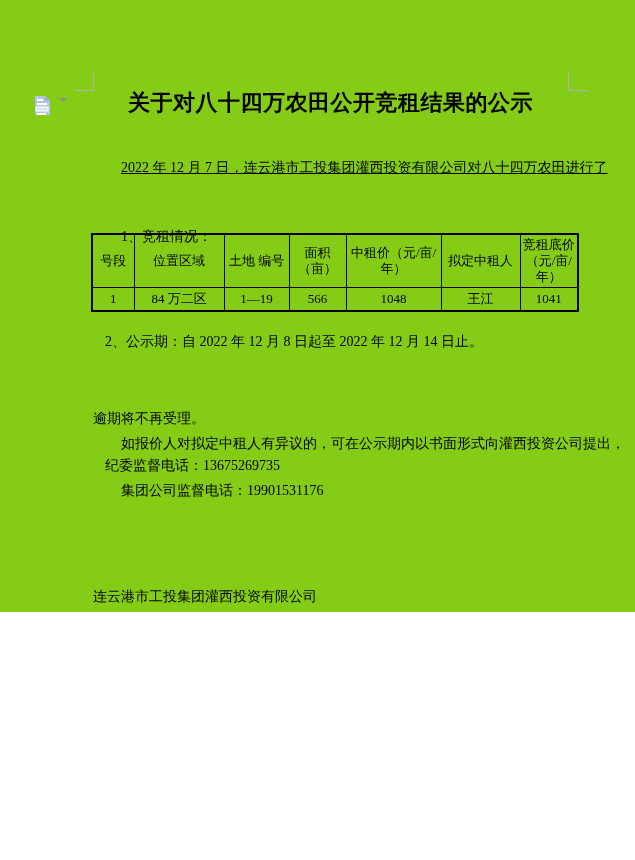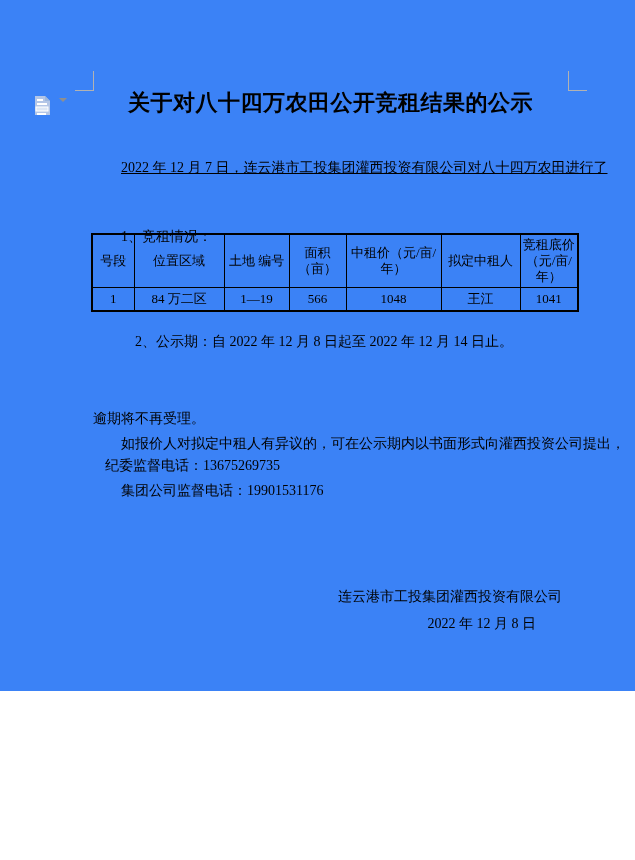--- a/index.html
+++ b/index.html
@@ -3,22 +3,22 @@
 <meta charset="utf-8">
 <style>
   html,body { margin:0; padding:0; }
   body {
     width:635px; height:860px;
     background:#ffffff;
     font-family:"Liberation Serif", serif;
     color:#000;
   }
   .page {
-    position:relative; width:635px; height:691px;
-    background:#3b82f6; overflow:hidden;
+    position:relative; width:635px; height:612px;
+    background:#84cc16; overflow:hidden;
   }
   
   .crop { position:absolute; width:18px; height:19px; }
   .crop.tl { left:75px;  top:71px;  border-right:1px solid #b2b2b2; border-bottom:1px solid #b2b2b2; }
   .crop.tr { left:568px; top:71px;  border-left:1px solid #b2b2b2;  border-bottom:1px solid #b2b2b2; }
   .crop.bl { left:75px;  top:814px; border-right:1px solid #b2b2b2; border-top:1px solid #b2b2b2; }
   .crop.br { left:568px; top:814px; border-left:1px solid #b2b2b2;  border-top:1px solid #b2b2b2; }
 
   
   .paste-btn { position:absolute; left:33px; top:94px; width:38px; height:24px; cursor:pointer; }
@@ -50,26 +50,26 @@
     font-size:13px;
   }
   table.bid th, table.bid td {
     border:1px solid #000; text-align:center; vertical-align:middle;
     font-weight:normal; padding:1px 2px; line-height:16px;
     overflow:hidden;
   }
   table.bid th { height:50px; }
   table.bid td { height:20px; }
 
-  .sec2 { position:absolute; left:107px; top:331px; width:482px; line-height:22px; }
+  .sec2 { position:absolute; left:77px; top:331px; width:482px; line-height:22px; }
   .objection { position:absolute; left:93px; top:406px; width:490px; line-height:25px; }
   .phone1 { position:absolute; left:77px; top:455px; width:482px; line-height:22px; }
   .phone2 { position:absolute; left:93px; top:480px; width:482px; line-height:22px; }
 
-  .signature { position:absolute; left:93px; top:583px; width:475px; text-align:right; line-height:27px; }
+  .signature { position:absolute; left:93px; top:583px; width:475px; line-height:27px; }
   .signature .company { padding-right:6px; white-space:nowrap; }
   .signature .sigdate { padding-right:32px; white-space:nowrap; }
 </style>
 </head>
 <body>
 
 <div class="page">
 
   <div class="crop tl"></div>
   <div class="crop tr"></div>

